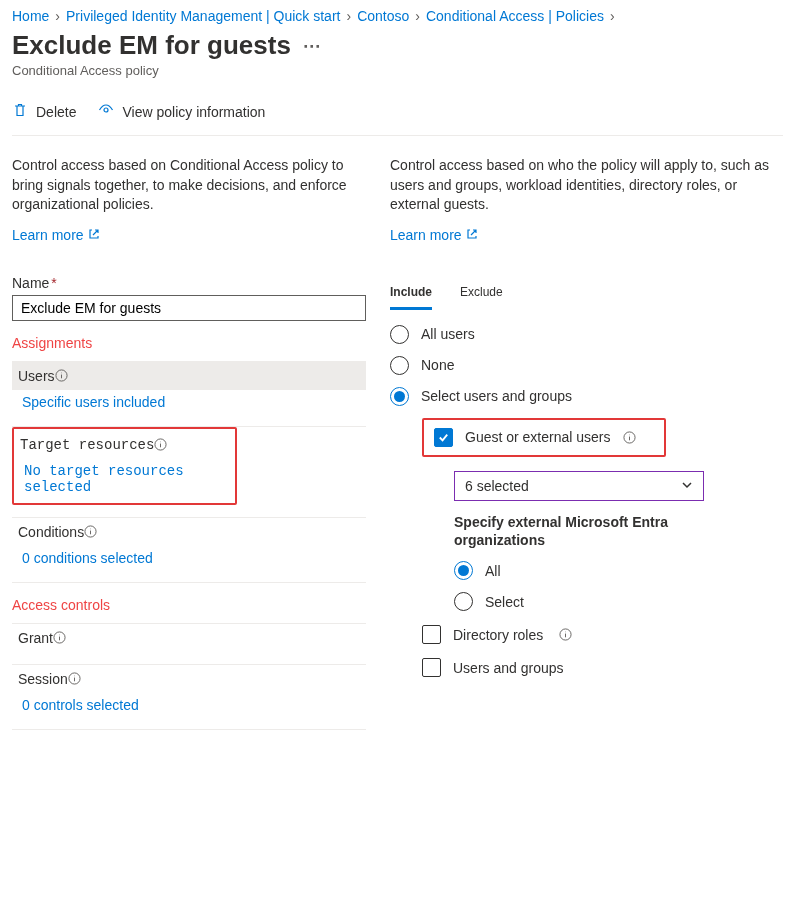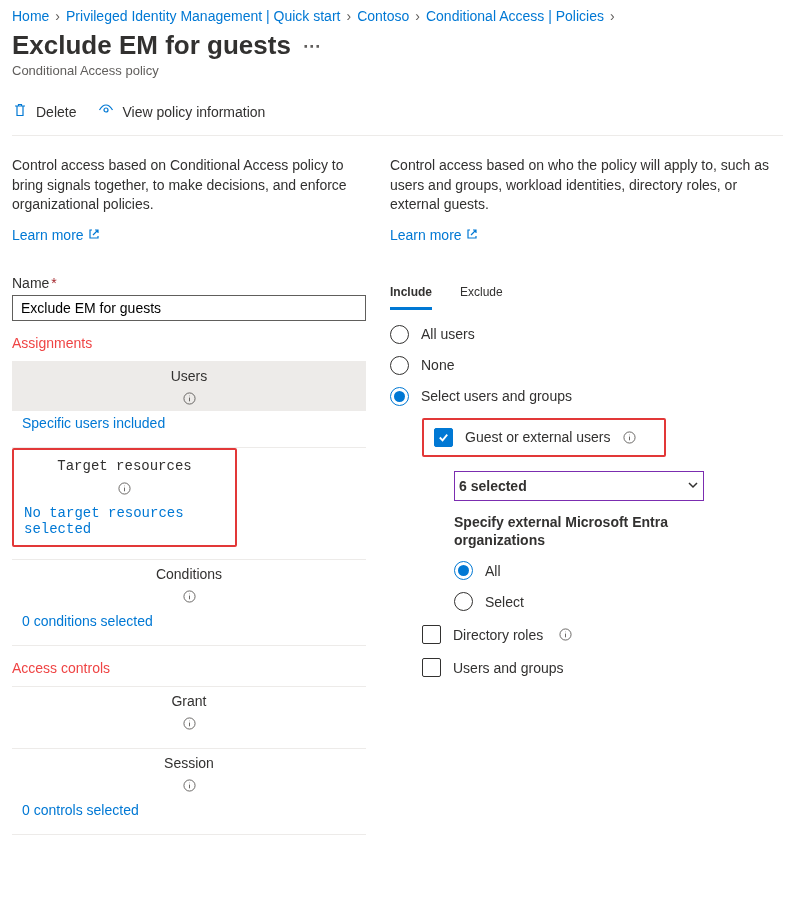--- a/index.html
+++ b/index.html
@@ -46,21 +46,21 @@
   }
   .section-title { font-size: 14px; font-weight: 400; color:#ef4444; margin: 14px 0 10px; }
 
   .group {
     border-top: 1px solid #edebe9;
     border-bottom: 1px solid #edebe9;
     padding-bottom: 12px;
   }
   .group + .group { margin-top: -1px; }
   .group-head {
-    padding: 6px 6px; display:flex; align-items:center; gap:8px;flex-direction:column;
+    padding: 6px 6px; display:flex; align-items:center; gap:0;
   }
   .group-head.selected { background:#edebe9; }
   .group-link { color:#0078d4; padding: 4px 10px; display:inline-block; cursor:pointer;}
 
   .info-icon {
     display:inline-flex; align-items:center;
   }
   .info-icon svg { width:13px; height:13px; }
 
   .highlight-box {
@@ -98,23 +98,23 @@
 
   .nested { margin-left: 32px; display:flex; flex-direction:column; gap:14px;}
 
   .nested-highlight {
     border: 2px solid #e23838; padding: 8px 10px; border-radius:2px;
     display:flex; align-items:center; gap:12px; width: 244px;
   }
 
   .dropdown {
     border:1px solid #7b2db0;
-    padding:6px 4px;
+    padding:6px 10px;
     display:flex; justify-content:space-between; align-items:center;
-    width: 250px; cursor:pointer;font-weight:bold;
+    width: 250px; cursor:pointer;
   }
   .dropdown svg { width:12px; height:12px; }
 
   .subhead { font-weight:600; font-size:14px; line-height:1.3; width:240px;}
 
 </style>
 </head>
 <body>
 
 <div class="breadcrumb">

